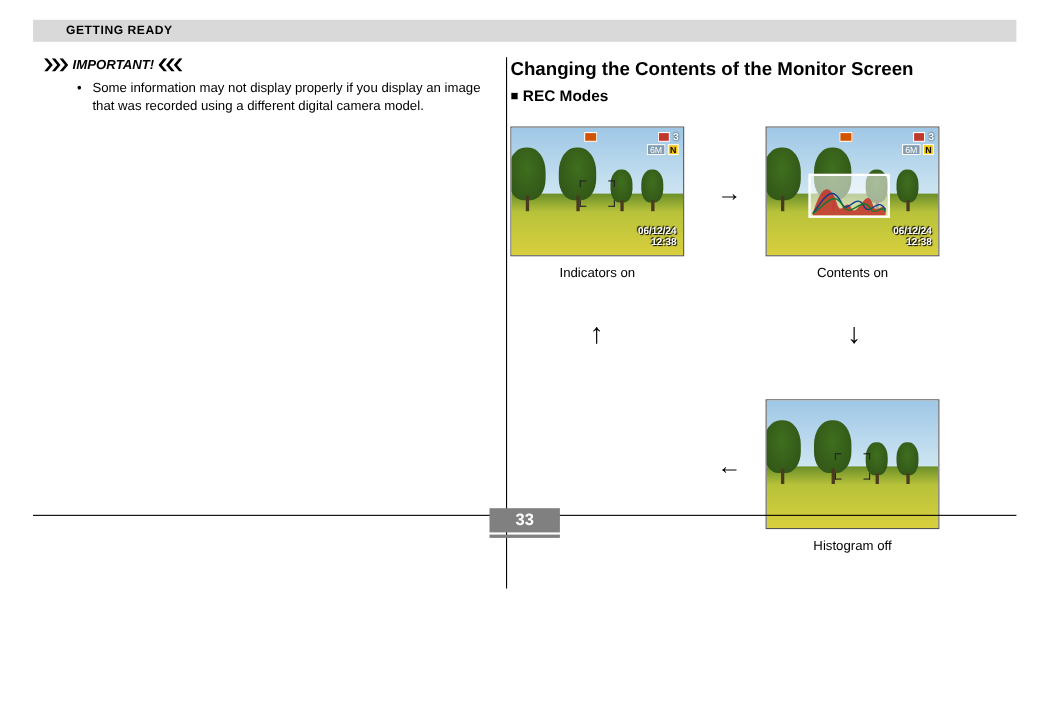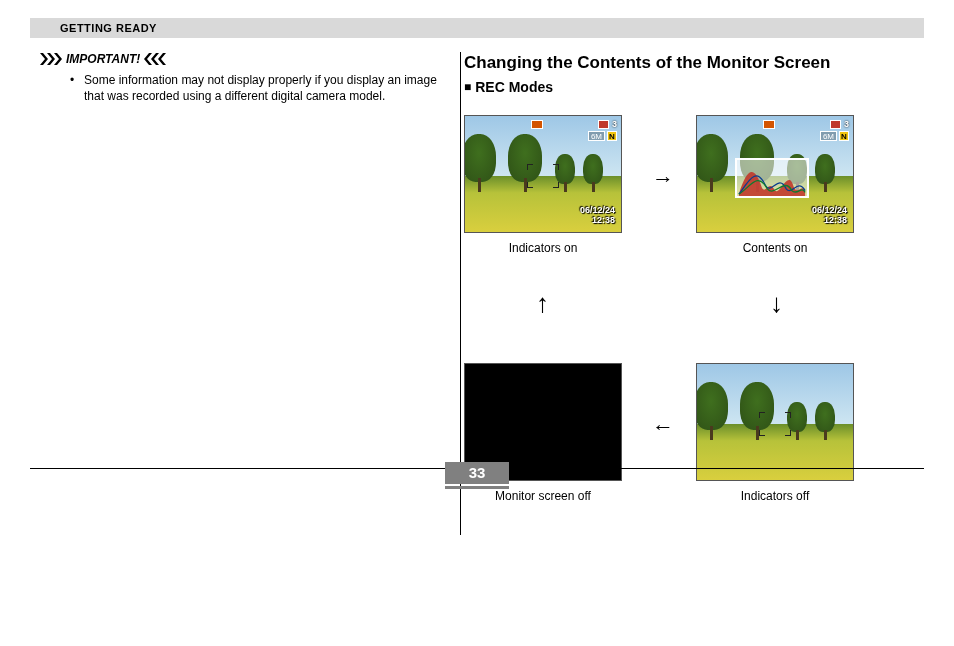--- a/index.html
+++ b/index.html
@@ -205,24 +205,20 @@
               </svg>
             </div>
             <div class="ov-stamp">
               <div>06/12/24</div>
               <div>12:38</div>
             </div>
           </div>
           <div class="caption">Contents on</div>
         </div>
 
-        <div class="thumb t3">
-          <div class="frame black-frame"></div>
-          <div class="caption">Monitor screen off</div>
-        </div>
 
         <div class="thumb t4">
           <div class="frame">
             <div class="sky"></div>
               <div class="grass"></div>
             <div class="tree" style="left:14px;">
                 <div class="leaf"></div>
                 <div class="trunk"></div>
               </div>
             <div class="tree" style="left:60px;">
@@ -235,21 +231,21 @@
               </div>
             <div class="tree sm" style="left:128px;">
                 <div class="leaf"></div>
                 <div class="trunk"></div>
               </div>
             <div class="fb tl" style="left:62px; top:48px;"></div>
             <div class="fb tr" style="left:88px; top:48px;"></div>
             <div class="fb bl" style="left:62px; top:66px;"></div>
             <div class="fb br" style="left:88px; top:66px;"></div>
           </div>
-          <div class="caption">Indicators off</div>
+          <div class="caption">Histogram off</div>
         </div>
 
         <div class="arrow a-right">→</div>
         <div class="arrow a-down">↓</div>
         <div class="arrow a-left">←</div>
         <div class="arrow a-up">↑</div>
 
       </div>
     </div>
   </div>

